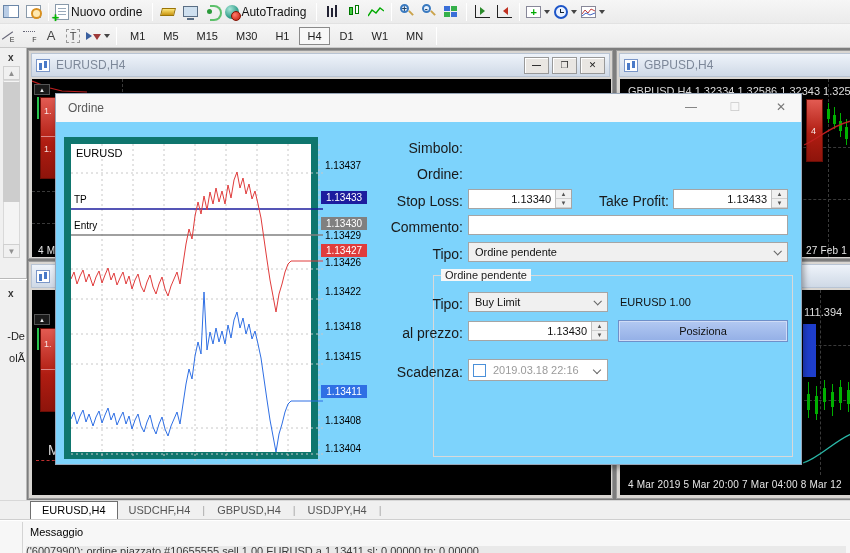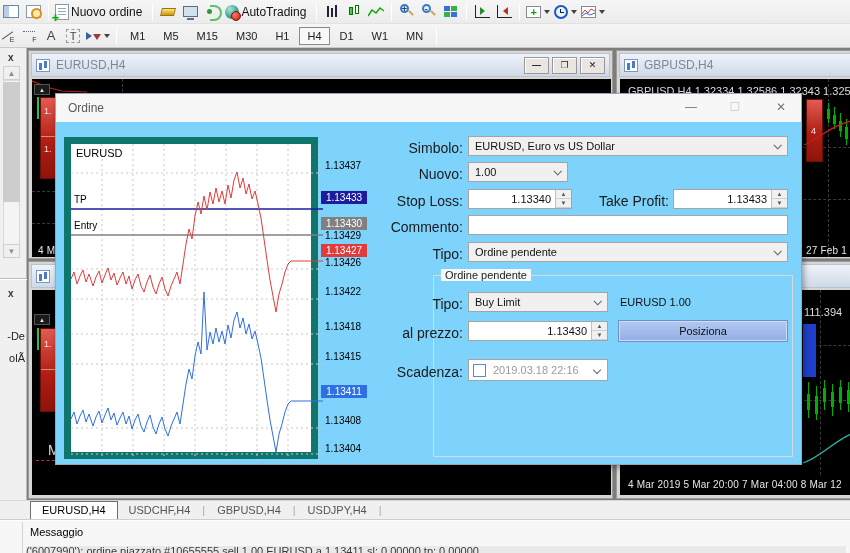--- a/index.html
+++ b/index.html
@@ -415,30 +415,22 @@
     <div class="mbadge" style="top:150px;background:#e03c3c">1.13427</div>
     <div class="mplain" style="top:163px">1.13426</div>
     <div class="mplain" style="top:192px">1.13422</div>
     <div class="mplain" style="top:227px">1.13418</div>
     <div class="mplain" style="top:257px">1.13415</div>
     <div class="mbadge" style="top:291px;background:#2f6fe4">1.13411</div>
     <div class="mplain" style="top:321px">1.13408</div>
     <div class="mplain" style="top:349px">1.13404</div>
 
     <div class="fldlabel" style="left:302px;top:46px">Simbolo:</div>
-    <div class="combo" style="left:412px;top:42px;width:320px">
-      <span>EURUSD, Euro vs US Dollar</span>
-        <span class="chev"></span>
-    </div>
-
-    <div class="fldlabel" style="left:302px;top:72px">Nuovo:</div>
-    <div class="combo" style="left:412px;top:68px;width:100px">
-      <span>1.00</span>
-        <span class="chev"></span>
-    </div>
+
+    <div class="fldlabel" style="left:302px;top:72px">Ordine:</div>
 
     <div class="fldlabel" style="left:302px;top:99px">Stop Loss:</div>
     <div class="spin" style="left:412px;top:95px;width:104px">
       <span class="val">1.13340</span>
       <span class="btns">
           <i>▲</i>
           <i>▼</i>
         </span>
     </div>
     <div class="fldlabel" style="left:508px;top:99px">Take Profit:</div>

